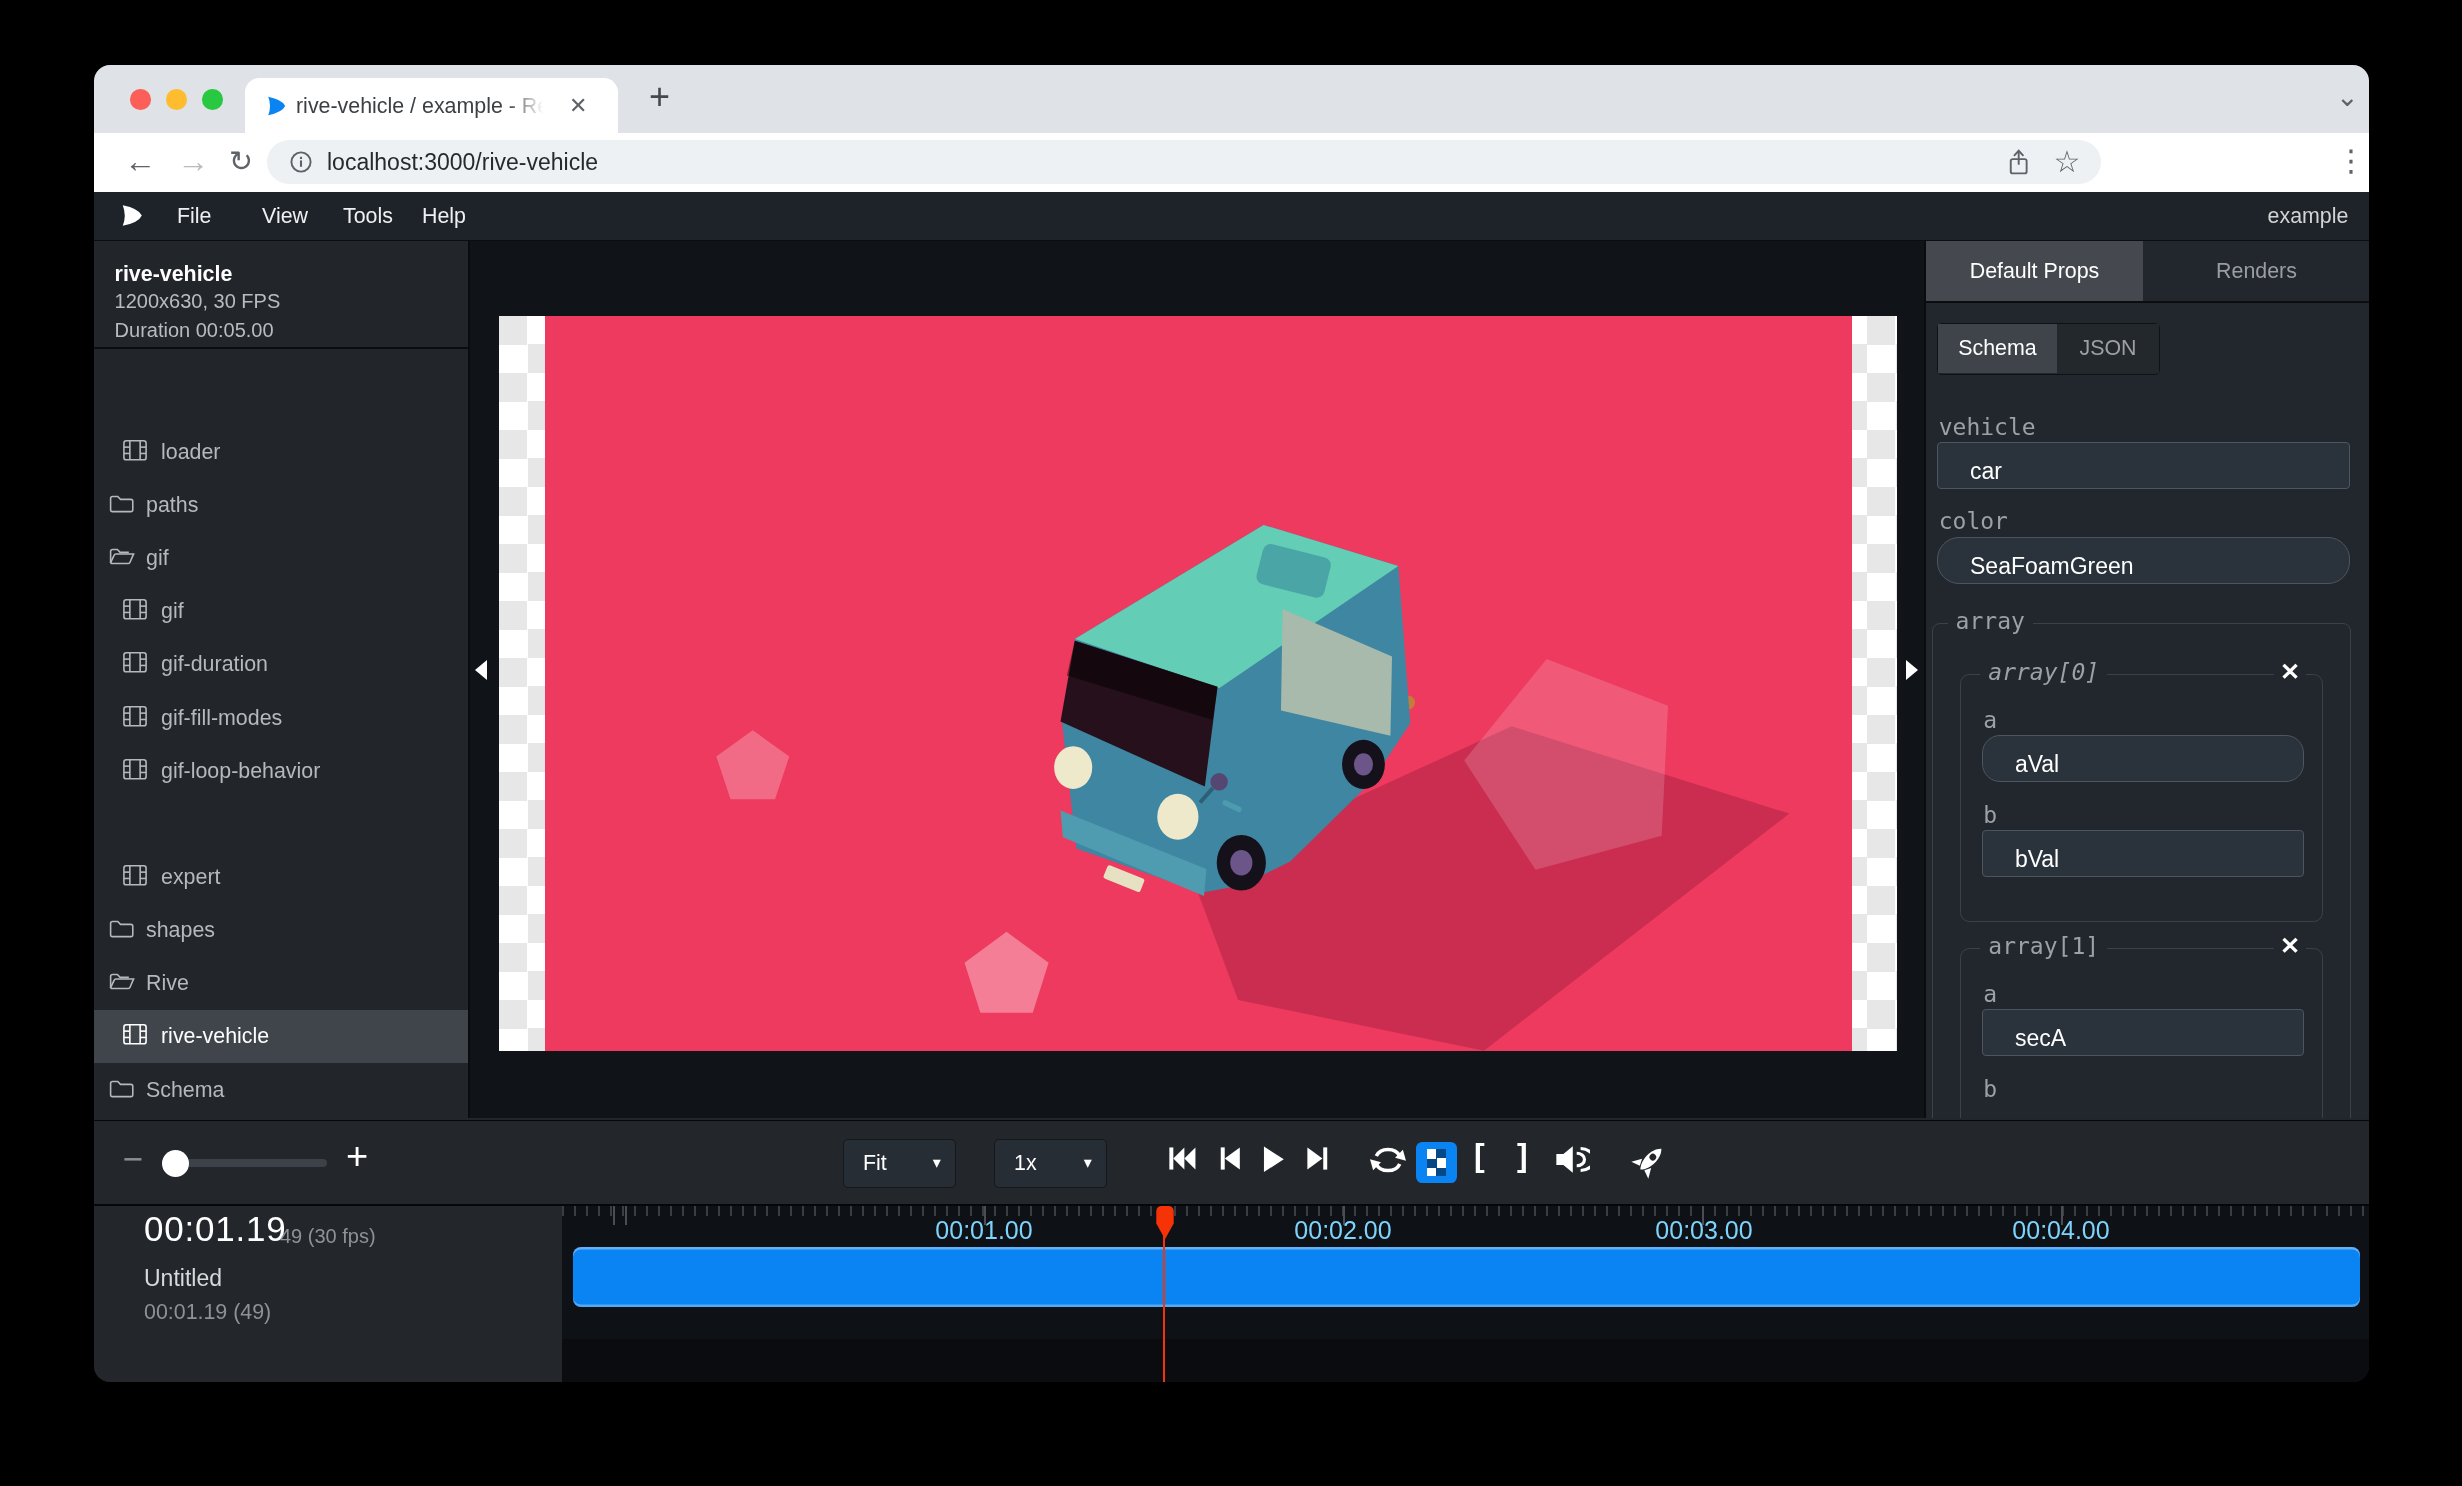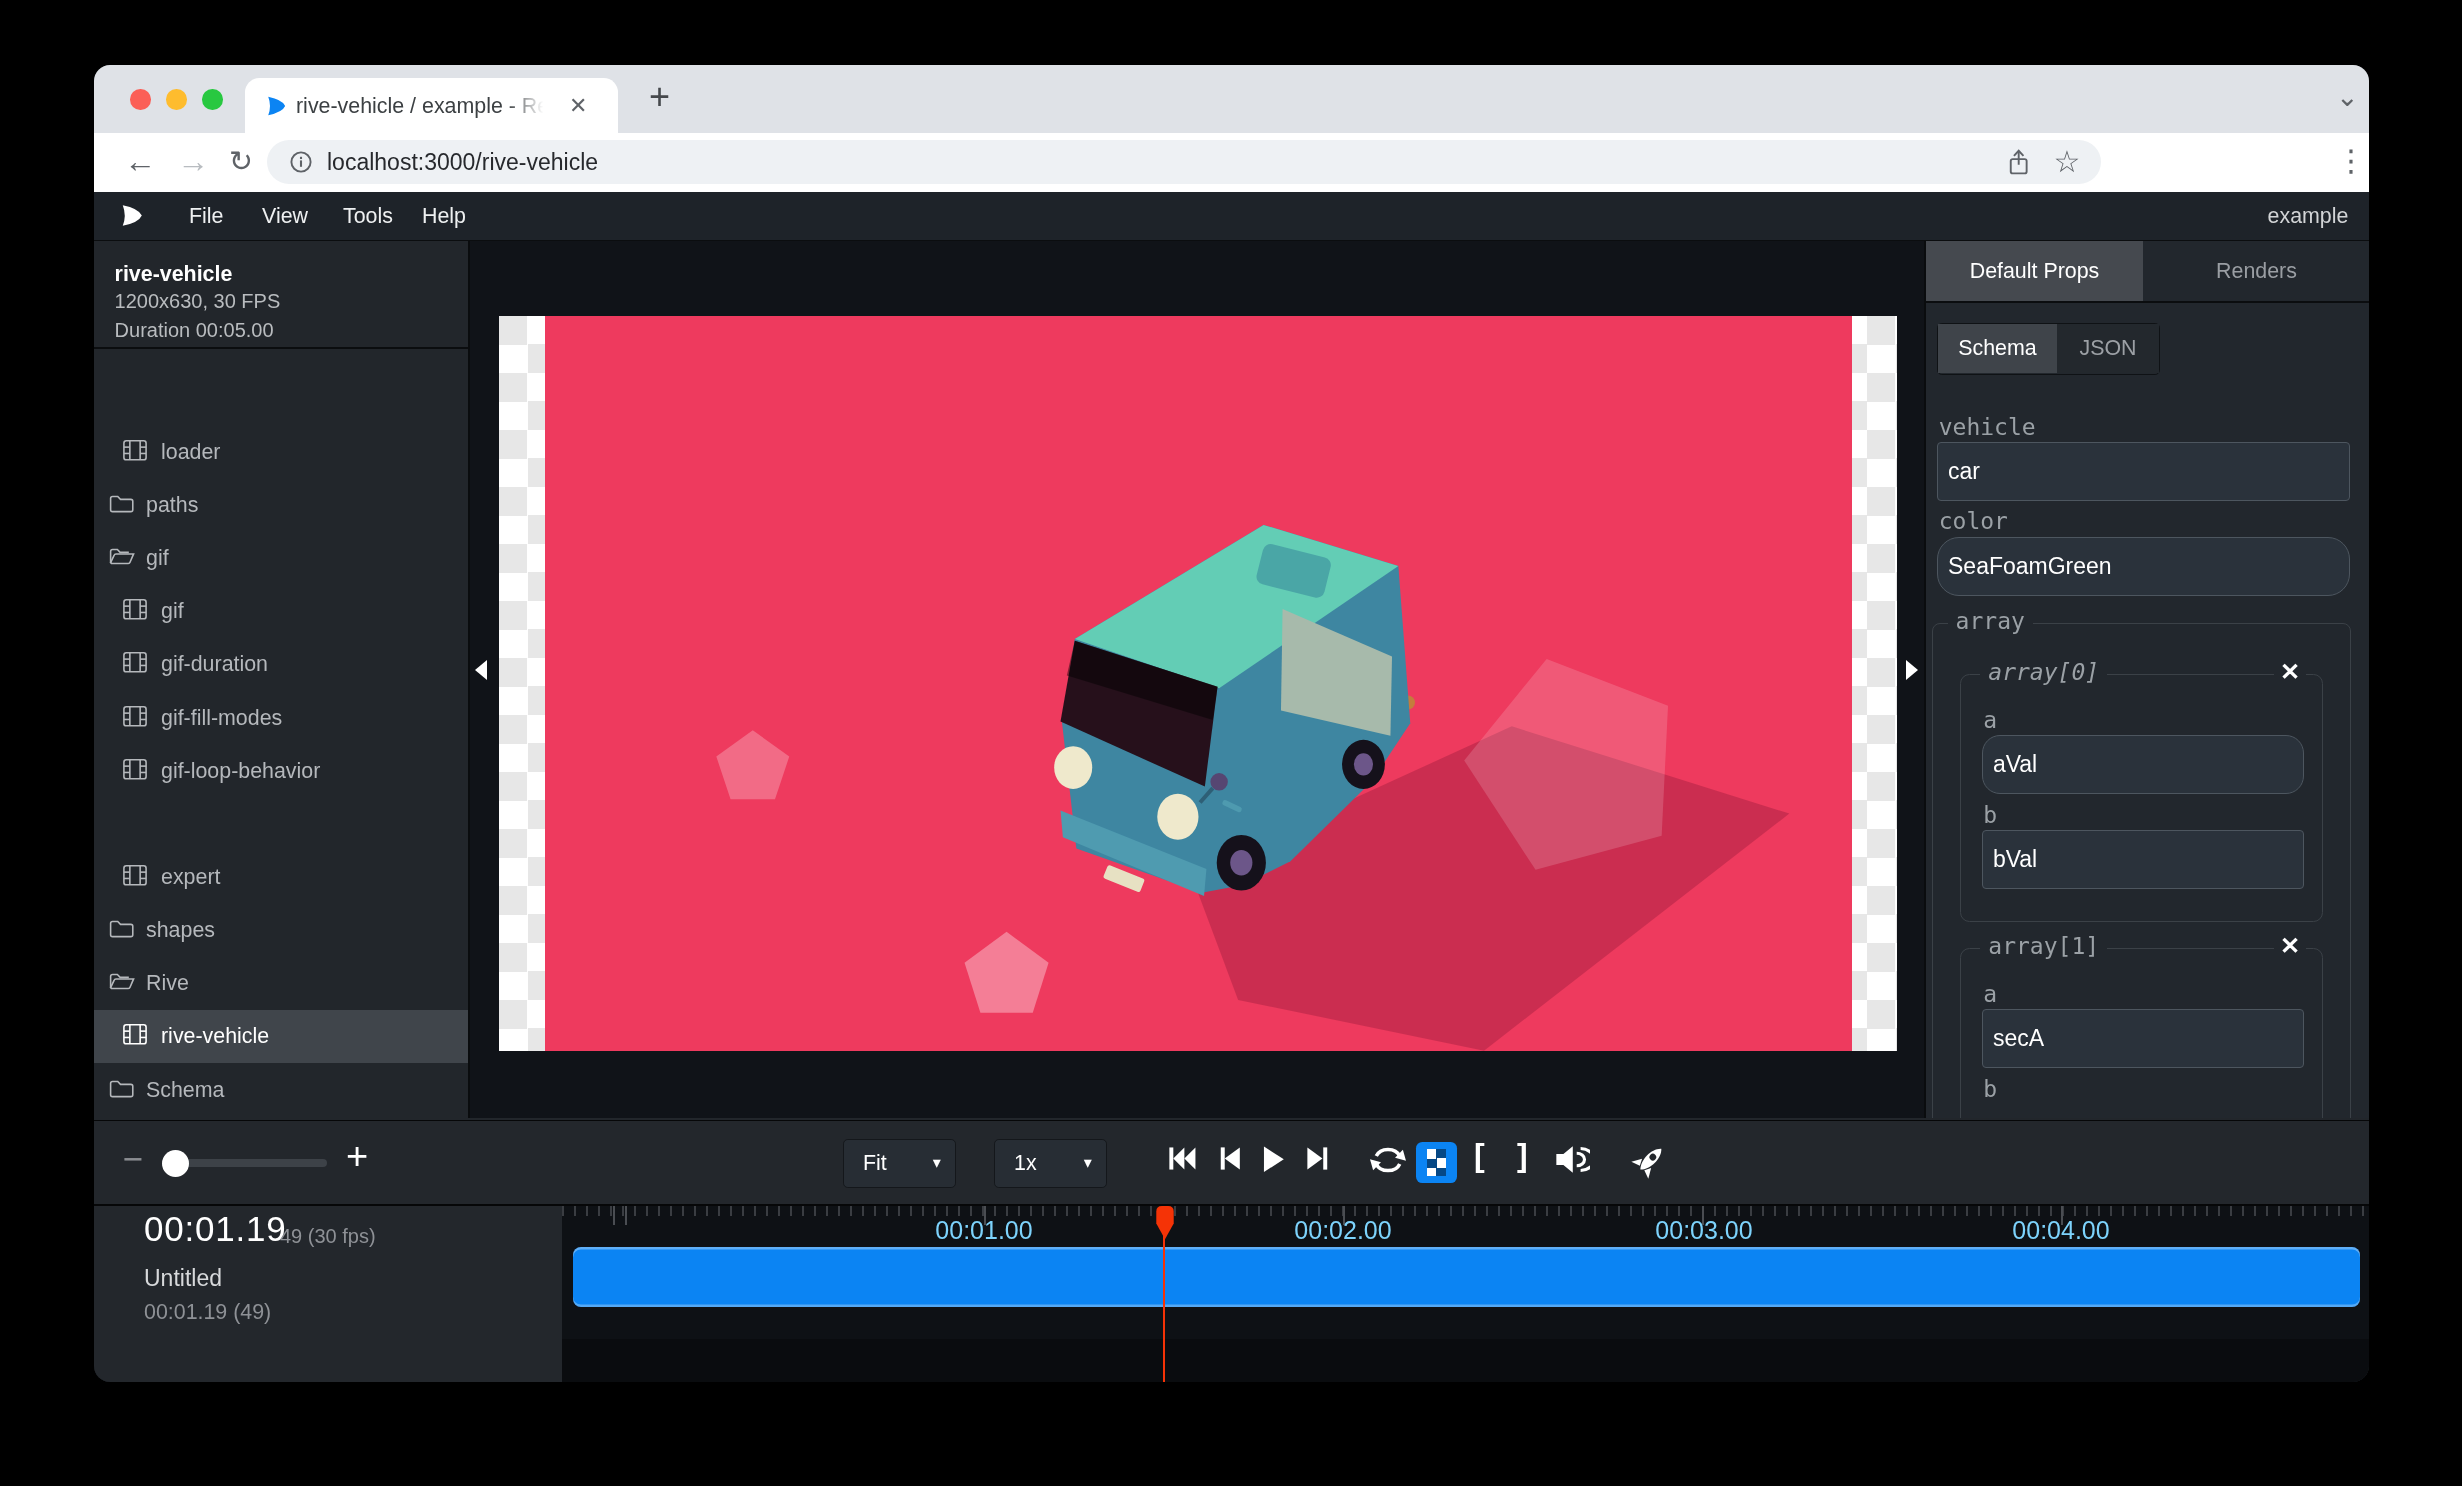--- a/index.html
+++ b/index.html
@@ -54,21 +54,21 @@
   .rpanel { left:1832px; top:176px; width:443px; height:877px; background:#22272d; overflow:hidden; }
   .rtab { top:0; height:60px; font-size:21.4px; text-align:center; line-height:60px; }
   .rtab.active { background:#45494f; color:#fff; }
   .rtab.idle { color:#9a9ea3; }
   .rtab-divider { left:0; top:60px; width:443px; height:1.6px; background:#0b0d0f; }
   .mode-toggle { left:11px; top:82px; height:52px; border:1.6px solid #0f1215; border-radius:4.8px; display:flex; }
   .mode-seg { height:49px; line-height:49px; text-align:center; font-size:21.4px; }
   .mode-seg.active { background:#3f444a; color:#fff; width:119px; }
   .mode-seg.idle { background:#23282d; color:#9ca0a5; width:102px; }
   .mono-label { font-family:"DejaVu Sans Mono",monospace; font-size:23px; color:#9ba1a6; }
-  .field-input { background:#2a323b; border:1.6px solid #4d565f; border-radius:4px; height:59px; line-height:56px; padding-left:10px; font-size:23px; color:#fff; }
+  .field-input { background:#2a323b; border:1.6px solid #4d565f; border-radius:4px; height:47px; line-height:56px; padding-left:32px; font-size:23px; color:#fff; }
   .fieldset { border:1.6px solid #3b4147; border-radius:8px; }
   .legend { position:absolute; top:-16px; left:14.3px; background:#22272d; padding:0 8px; font-family:"DejaVu Sans Mono",monospace; font-size:23px; color:#9ba1a6; }
   .fs-close { position:absolute; top:-17.5px; right:16px; background:#22272d; padding:0 6.3px; color:#fff; font-size:24px; font-weight:bold; }
 
   
   .toolbar { left:0; top:1055px; width:2275px; height:84px; background:#23272c; border-top:1.6px solid #060708; }
   .zoom-minus { left:28.6px; top:17.5px; font-size:35px; color:#8a8d91; font-weight:300; }
   .zoom-track { left:68px; top:38px; width:165px; height:8px; border-radius:4px; background:#3d4248; }
   .zoom-knob { left:68px; top:28.6px; width:27px; height:27px; border-radius:50%; background:#fff; }
   .zoom-plus { left:252px; top:14.3px; font-size:38px; color:#fff; font-weight:300; }
@@ -138,21 +138,21 @@
       </svg>
       <span class="abs" style="right:20.6px;top:4px;font-size:30px;color:#5f6368;">☆</span>
     </div>
     <span class="abs kebab">⋮</span>
   </div>
 
   <div class="abs menubar">
     <svg class="abs" style="left:24px;top:10.3px;" width="27" height="27" viewBox="0 0 34 34">
       <path d="M6,4 Q26,8 30,17 Q26,26 6,30 Q11,17 6,4 Z" fill="#fff"></path>
     </svg>
-    <span class="abs menu-item" style="left:95px;">File</span>
+    <span class="abs menu-item" style="left:83px;">File</span>
     <span class="abs menu-item" style="left:168px;">View</span>
     <span class="abs menu-item" style="left:249px;">Tools</span>
     <span class="abs menu-item" style="left:328px;">Help</span>
     <span class="abs menu-right">example</span>
   </div>
 
   <div class="abs sidebar">
     <div class="abs sb-title">rive-vehicle</div>
     <div class="abs sb-meta" style="top:49px;">1200x630, 30 FPS</div>
     <div class="abs sb-meta" style="top:78px;">Duration 00:05.00</div>

